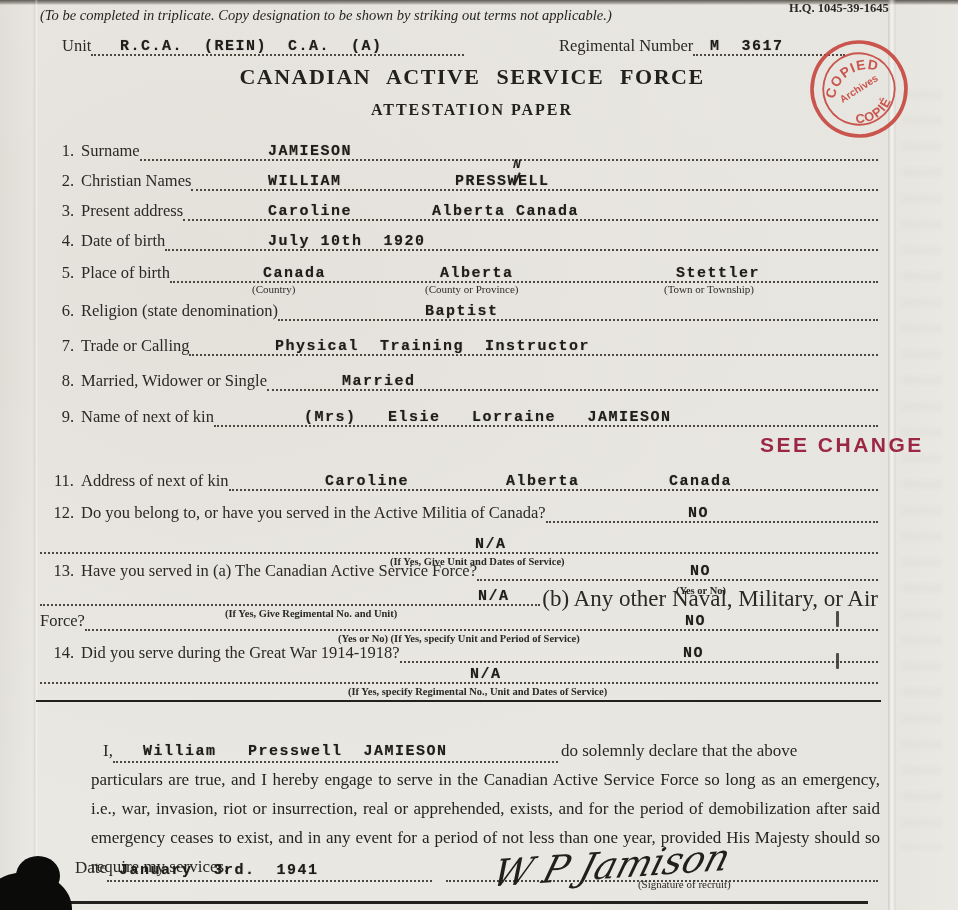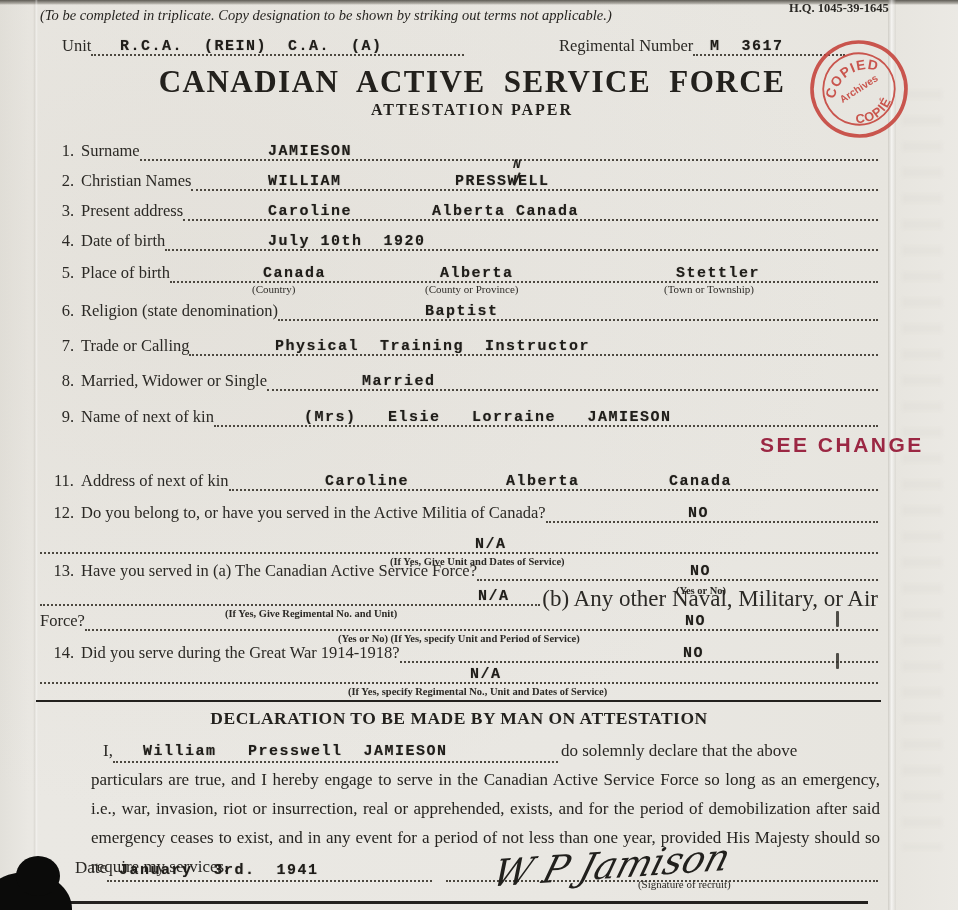--- a/index.html
+++ b/index.html
@@ -30,21 +30,21 @@
   .lead { font-size:17px; }
   .dots { flex:1 1 auto; align-self:stretch; border-bottom:2px dotted #4c4840; position:relative; }
   .dgap { flex:0 0 95px; }
   .typed { position:absolute; bottom:1px; font-family:"Liberation Mono", monospace; font-weight:700;
     font-size:15px; letter-spacing:1.5px; white-space:pre; color:#1f1d19;
     text-shadow:0 0 1px rgba(31,29,25,0.45); }
   .sub { position:absolute; top:20px; font-size:11px; white-space:nowrap; color:#2e2c28; }
   .cap { position:absolute; font-size:10.5px; font-weight:700; white-space:nowrap; color:#2b2925; }
 
   .title { position:absolute; left:0; right:14px; top:64px; text-align:center; font-weight:700;
-    font-size:31px; letter-spacing:1.5px; word-spacing:9px; white-space:nowrap; color:#23211d; }
+    font-size:22px; letter-spacing:1.5px; word-spacing:9px; white-space:nowrap; color:#23211d; }
   .subtitle { position:absolute; left:0; right:14px; top:101px; text-align:center; font-weight:700;
     font-size:16px; letter-spacing:2px; color:#23211d; }
 
   .stamp { position:absolute; left:808px; top:38px; width:102px; height:102px;
     transform:rotate(-33deg); opacity:0.88; }
   .see-change { position:absolute; left:760px; top:433px; font-family:"Liberation Sans", sans-serif;
     font-weight:700; font-size:21px; letter-spacing:2.5px; color:#9b2743; white-space:nowrap; }
 
   .correction { position:absolute; top:-14px; left:473px; font-family:"Liberation Mono", monospace;
     font-weight:700; font-size:13px; color:#23211d; transform:skewX(-12deg); }
@@ -177,21 +177,21 @@
     <span class="num">7.</span>
     <span class="lbl">Trade or Calling</span>
     <span class="dots"></span>
     <span class="typed" style="left:235px;">Physical  Training  Instructor</span>
   </div>
 
   <div class="row frow" style="top:371px;">
     <span class="num">8.</span>
     <span class="lbl">Married, Widower or Single</span>
     <span class="dots"></span>
-    <span class="typed" style="left:322px;">Married</span>
+    <span class="typed" style="left:302px;">Married</span>
   </div>
 
   <div class="row frow" style="top:407px;">
     <span class="num">9.</span>
     <span class="lbl">Name of next of kin</span>
     <span class="dots"></span>
     <span class="typed" style="left:264px;">(Mrs)   Elsie   Lorraine   JAMIESON</span>
   </div>
 
   <div class="see-change">SEE CHANGE</div>
@@ -247,21 +247,20 @@
     <span class="dots"></span>
     <span class="typed" style="left:430px;">N/A</span>
   </div>
   <span class="cap" style="left:348px; top:686px;">(If Yes, specify Regimental No., Unit and Dates of Service)</span>
 
   <div class="tick t1"></div>
   <div class="tick t2"></div>
 
   <div class="rule rule-mid"></div>
 
-  <div class="decl-heading">DECLARATION TO BE MADE BY MAN ON ATTESTATION</div>
 
   <div class="row decl-line1">
     <span class="lead">I,</span>
     <span class="dots name-dots">
       <span class="typed" style="left:30px;">William   Presswell  JAMIESON</span>
     </span>
     <span class="lead-out">do solemnly declare that the above</span>
   </div>
 
   <div class="decl-body">particulars are true, and I hereby engage to serve in the Canadian Active Service Force so long as an emergency, i.e., war, invasion, riot or insurrection, real or apprehended, exists, and for the period of demobilization after said emergency ceases to exist, and in any event for a period of not less than one year, provided His Majesty should so require my services.</div>

